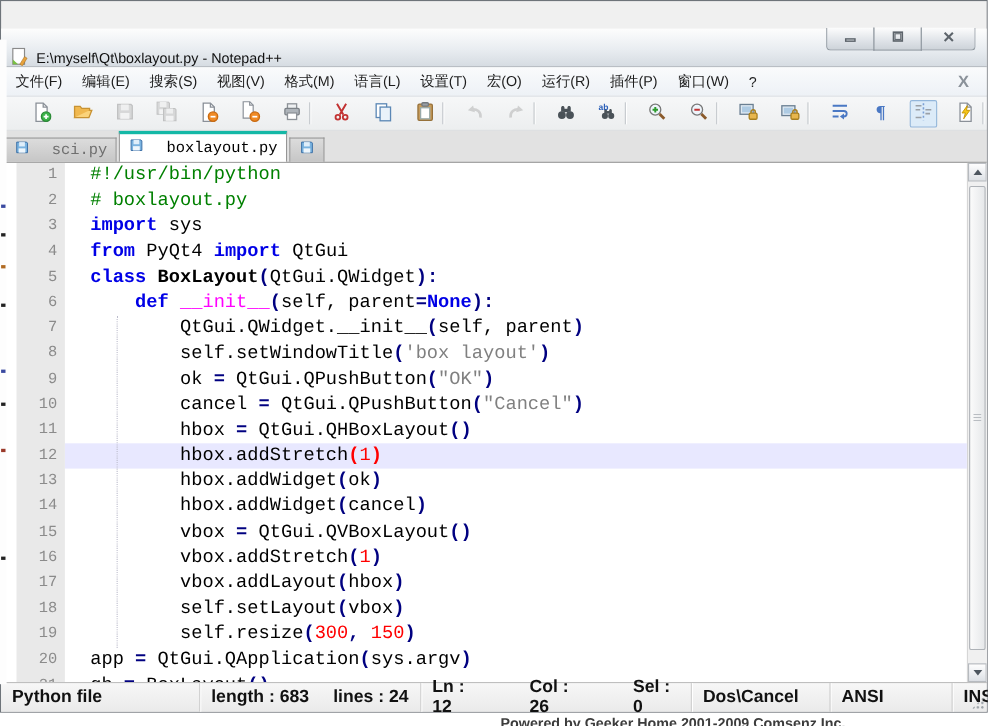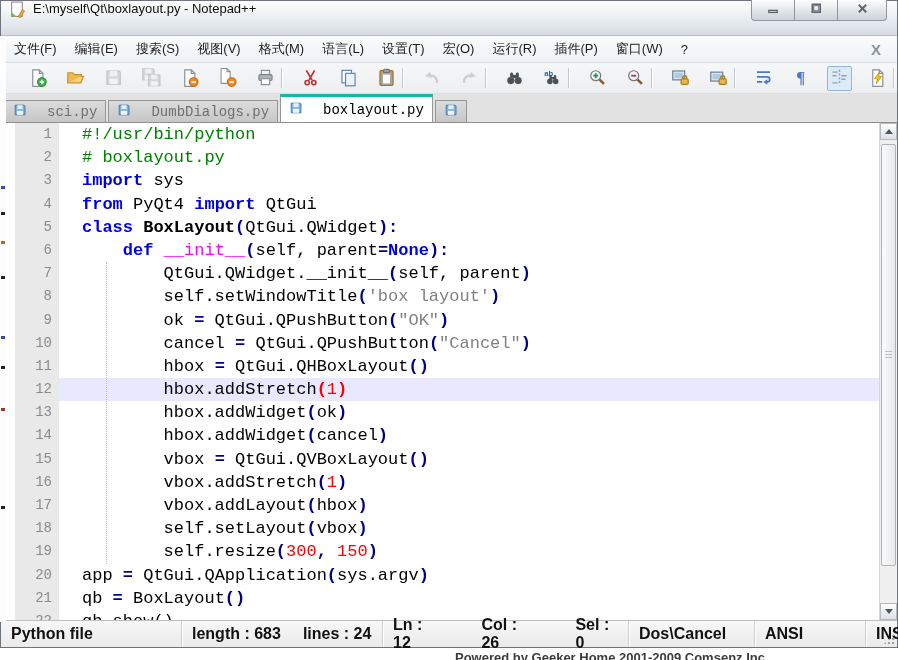--- a/index.html
+++ b/index.html
@@ -5,42 +5,42 @@
   html,body{margin:0;padding:0;}
   body{width:898px;height:660px;overflow:hidden;position:relative;background:#fff;
        font-family:"Liberation Sans",sans-serif;-webkit-font-smoothing:antialiased;}
 
   
   .window{position:absolute;left:0;top:0;width:898px;height:648px;box-sizing:border-box;
           border:1px solid #6e747a;background:#f0f0f0;display:flex;flex-direction:column;}
 
   
   .titlebar{height:34px;flex:0 0 34px;background:linear-gradient(#fdfdfd,#e9edf1 55%,#d6dce2);
-            border-bottom:1px solid #b9bec4;display:flex;align-items:flex-start;padding:0 8px;position:relative;}
+            border-bottom:1px solid #b9bec4;display:flex;align-items:flex-end;padding:0 8px;position:relative;margin-top:25px;}
   .app-icon{width:17px;height:17px;flex:0 0 17px;}
   .title-text{font-size:13px;color:#101010;margin-left:7px;}
   .win-controls{position:absolute;right:10px;top:-1px;display:flex;}
   .win-btn{width:44px;height:21px;margin-left:-1px;box-sizing:border-box;border:1px solid #8e969e;border-top:none;
            background:linear-gradient(#fdfdfd,#dfe3e8 60%,#cdd3d9);display:flex;align-items:center;justify-content:center;}
   .win-btn:first-child{border-bottom-left-radius:4px;}
   .win-btn:last-child{border-bottom-right-radius:4px;width:50px;}
 
   
   .menubar{height:26px;flex:0 0 26px;background:linear-gradient(#fafbfc,#edf1f6);
            border-bottom:1px solid #dadfe4;display:flex;align-items:center;padding:0 4px;font-size:13px;color:#1c1c1c;}
   .menu-item{padding:3px 9px;white-space:nowrap;}
   .menu-close{margin-left:auto;color:#8b929a;font-size:15px;font-weight:bold;padding:0 12px;}
 
   
   .toolbar{height:30px;flex:0 0 30px;background:linear-gradient(#f6f7f8,#eceeef);
            border-bottom:1px solid #dcdee0;display:flex;align-items:center;padding-left:4px;}
   .tb-grip{width:6px;height:20px;margin:0 5px 0 2px;
            background:repeating-linear-gradient(to bottom,#c2c6ca 0 2px,transparent 2px 4px);
            background-size:2px 100%;background-repeat:repeat-x;background-position:0 0,4px 0;}
-  .tb-btn{width:25px;height:25px;flex:0 0 25px;display:flex;align-items:flex-end;justify-content:center;
+  .tb-btn{width:25px;height:25px;flex:0 0 25px;display:flex;align-items:center;justify-content:center;
           border:1px solid transparent;border-radius:2px;background:transparent;padding:0;margin-left:13px;}
   .tb-btn.pressed{background:#dcebf8;border-color:#93b6da;}
   .tb-btn.disabled{filter:grayscale(1);opacity:.5;}
   .tb-sep{width:1px;height:20px;background:#c4c8cc;box-shadow:1px 0 0 #fff;margin:0 3px;flex:0 0 1px;}
 
   
   .tabbar{height:28px;flex:0 0 28px;background:#e2e2e2;display:flex;align-items:flex-end;padding-left:3px;position:relative;}
   .tab{display:flex;align-items:center;gap:20px;height:22px;box-sizing:border-box;padding:0 8px;margin-right:2px;
        background:linear-gradient(#dcdcdc,#c6c6c6);border:1px solid #969696;border-bottom:none;
        font-family:"Liberation Mono",monospace;font-size:14px;color:#6f6f6f;position:relative;z-index:1;}
@@ -405,28 +405,20 @@
     </div>
 
   <div class="tabbar" id="tabbar">
       <div class="tab">
         <span><svg width="14" height="14" viewBox="0 0 16 16">
             <path d="M2.5 2.5h10.2l1 1v10h-11.2z" fill="#7ab3e0" stroke="#3a6ea5"></path>
             <rect x="5" y="2.5" width="6" height="4.5" fill="#dfeefa"></rect>
             <rect x="4.5" y="9" width="7" height="4.5" fill="#eef6fc"></rect>
           </svg></span>
         <span>sci.py</span>
-      </div>
-      <div class="tab">
-        <span><svg width="14" height="14" viewBox="0 0 16 16">
-            <path d="M2.5 2.5h10.2l1 1v10h-11.2z" fill="#7ab3e0" stroke="#3a6ea5"></path>
-            <rect x="5" y="2.5" width="6" height="4.5" fill="#dfeefa"></rect>
-            <rect x="4.5" y="9" width="7" height="4.5" fill="#eef6fc"></rect>
-          </svg></span>
-        <span>DumbDialogs.py</span>
       </div>
       <div class="tab active">
         <span><svg width="14" height="14" viewBox="0 0 16 16">
             <path d="M2.5 2.5h10.2l1 1v10h-11.2z" fill="#7ab3e0" stroke="#3a6ea5"></path>
             <rect x="5" y="2.5" width="6" height="4.5" fill="#dfeefa"></rect>
             <rect x="4.5" y="9" width="7" height="4.5" fill="#eef6fc"></rect>
           </svg></span>
         <span>boxlayout.py</span>
       </div>
       <div class="tab">

